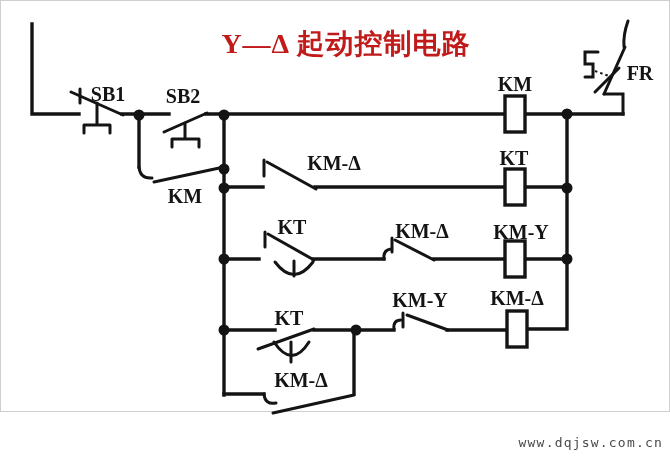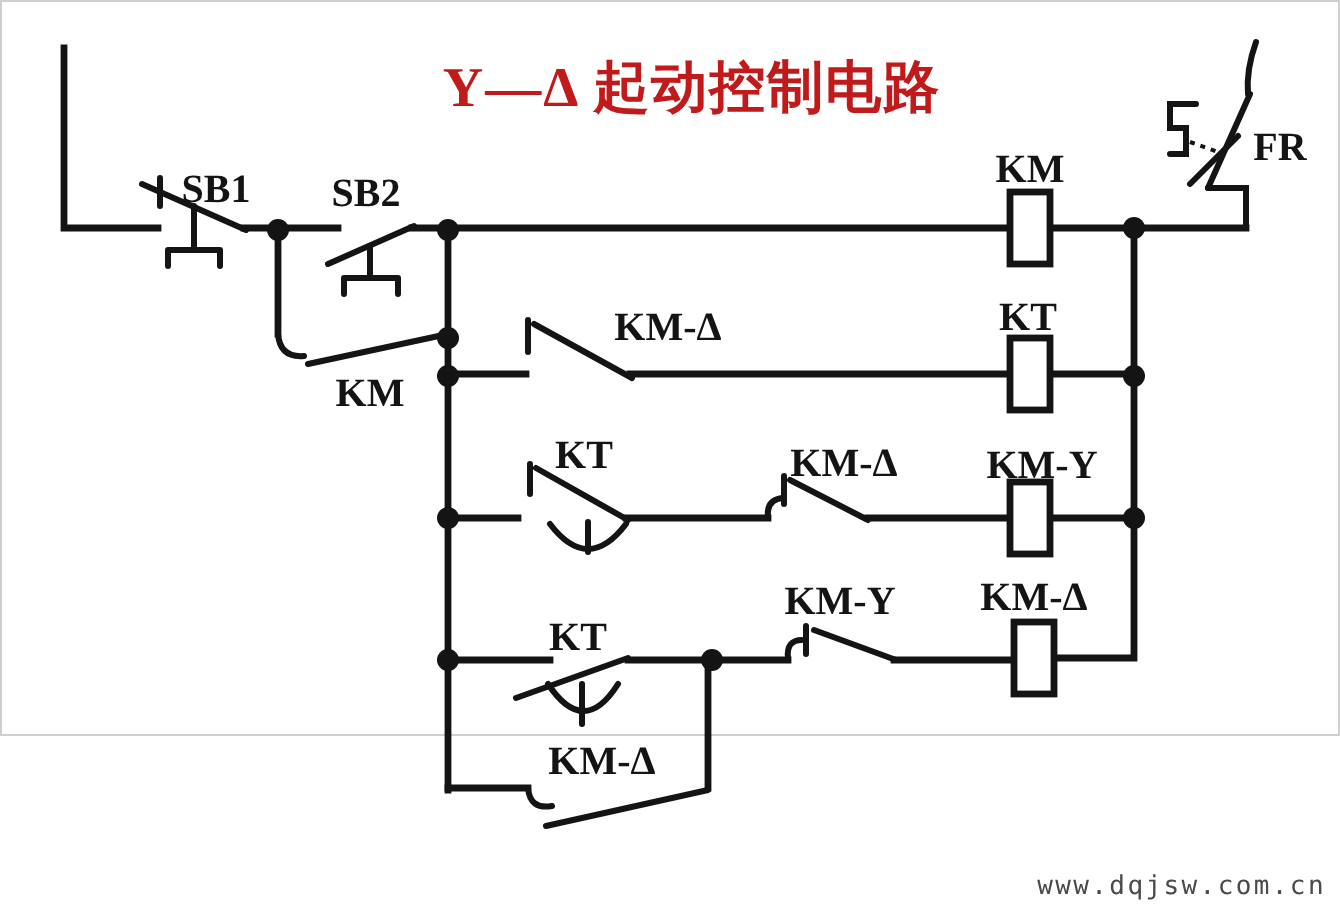--- a/index.html
+++ b/index.html
@@ -3,21 +3,21 @@
 <meta charset="utf-8">
 <style>
   :root{
     --line:#141414;
     --title:#c01a1a;
     --watermark:#4a4a4a;
     --background:#ffffff;
   }
   html,body{margin:0;padding:0;}
   body{width:670px;height:456px;background:var(--background);overflow:hidden;}
-  .stage{position:relative;width:670px;height:368px;box-sizing:border-box;border:1px solid #cfcfcf;background:var(--background);}
+  .stage{position:relative;width:670px;height:412px;box-sizing:border-box;border:1px solid #cfcfcf;background:var(--background);}
   svg{display:block;}
   .wire{stroke:var(--line);stroke-width:3.4;fill:none;stroke-linecap:square;}
   .sym{stroke:var(--line);stroke-width:3;fill:none;stroke-linecap:round;}
   .dotted{stroke:var(--line);stroke-width:2;fill:none;stroke-dasharray:2.5 3;}
   .dot{fill:var(--line);stroke:none;}
   .coil{fill:#ffffff;stroke:var(--line);stroke-width:3.4;}
   .lbl{font:bold 20px "Liberation Serif", serif;fill:var(--line);text-anchor:middle;}
   .title-txt{font:bold 28px "Liberation Serif", serif;fill:var(--title);text-anchor:middle;letter-spacing:1px;}
   .wm{font:13px "DejaVu Sans Mono", monospace;fill:var(--watermark);text-anchor:end;letter-spacing:1.2px;}
 </style>

